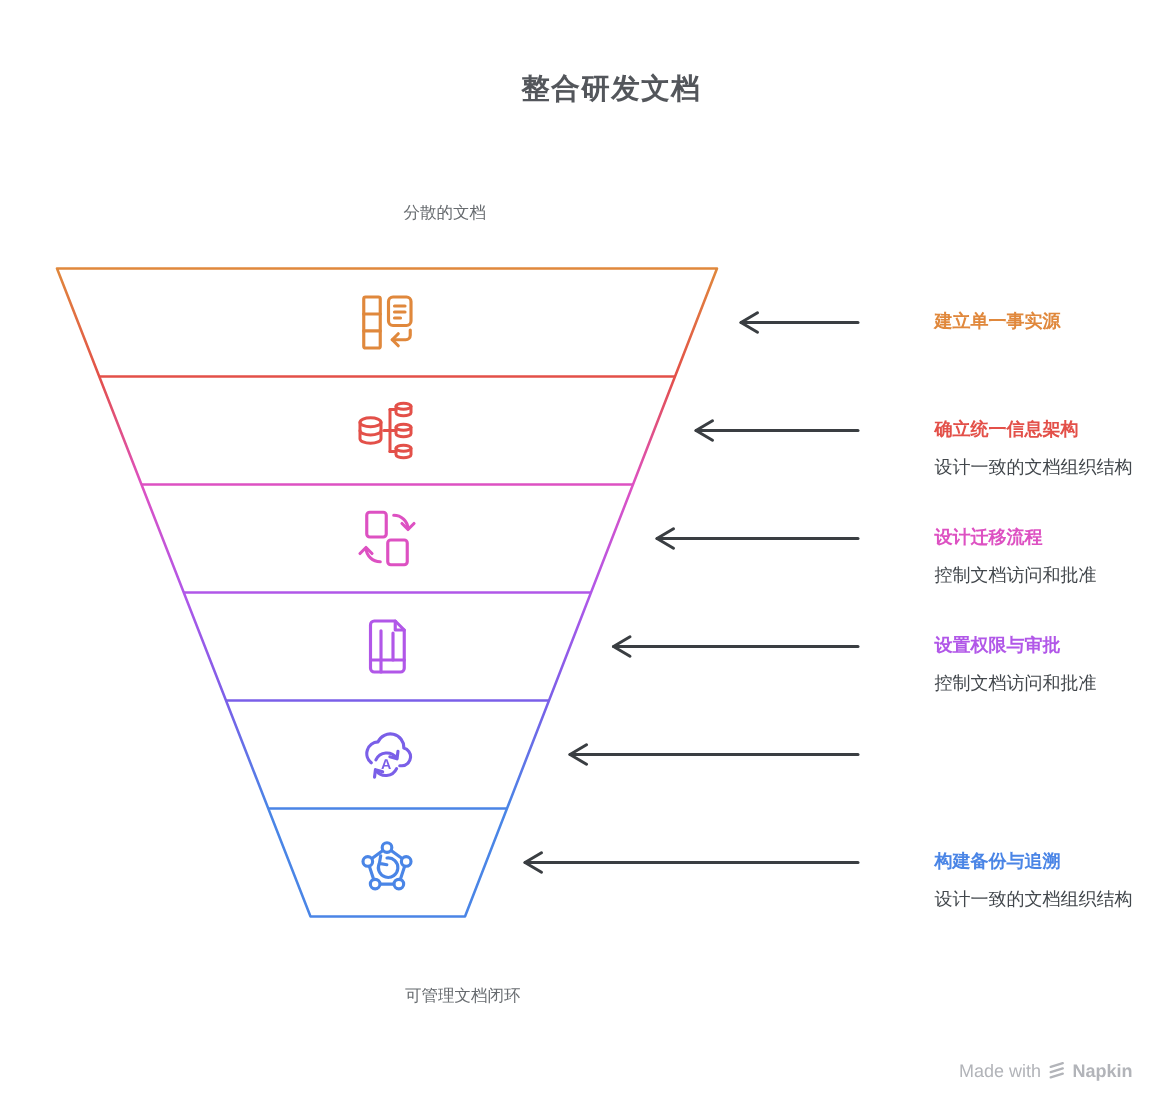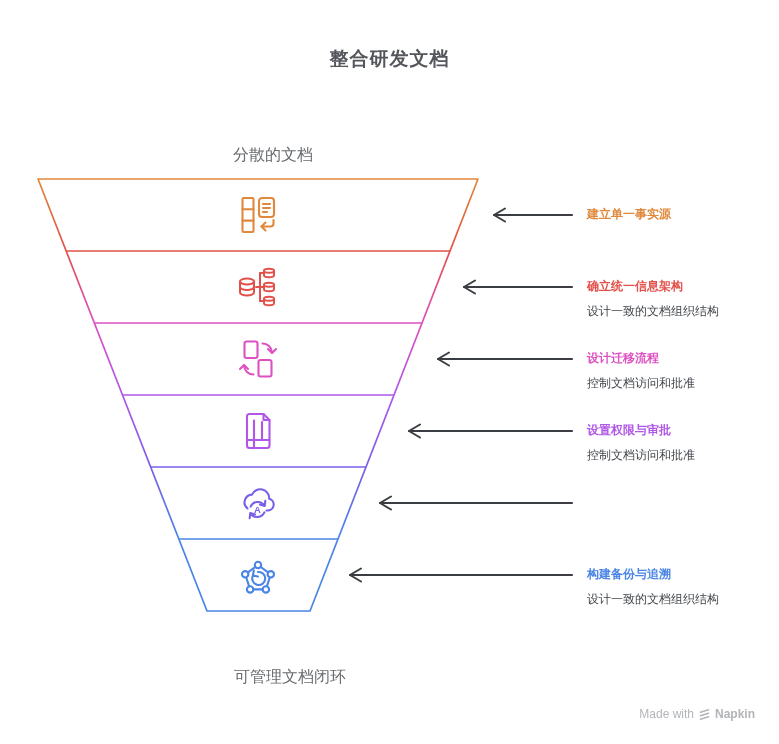--- a/index.html
+++ b/index.html
@@ -1,26 +1,26 @@
 <!DOCTYPE html>
 <html><head>
 <meta charset="utf-8">
 <style>
   html,body{margin:0;padding:0;background:#fff;}
   .canvas{
     position:relative;width:779px;height:744px;background:#ffffff;overflow:hidden;
     font-family:"Liberation Sans","DejaVu Sans",sans-serif;
   }
-  .abs{position:absolute;}
+  .abs{position:absolute;padding-left:36px;}
   .page-title{left:0;right:0;top:46px;text-align:center;font-size:19px;font-weight:bold;color:#53565b;letter-spacing:1px;}
-  .small-label{font-size:16px;color:#676b6f;margin-top:11px;}
+  .small-label{font-size:11px;color:#676b6f;}
   .level-block{left:587px;width:186px;}
   .level-title{font-size:12px;font-weight:bold;line-height:22px;white-space:nowrap;}
   .level-subtitle{margin-top:6px;font-size:12px;color:#42474c;white-space:nowrap;}
-  .watermark{right:24px;top:707px;display:flex;align-items:flex-end;gap:4px;font-size:12px;color:#b2b4b9;}
+  .watermark{right:24px;top:707px;display:flex;align-items:flex-start;gap:4px;font-size:12px;color:#b2b4b9;}
   .watermark .brand{font-weight:700;}
   svg.scene{position:absolute;left:0;top:0;}
 </style>
 </head>
 <body>
 
 <div class="canvas">
 
   <svg class="scene" width="779" height="744" viewBox="0 0 779 744">
     <defs>

